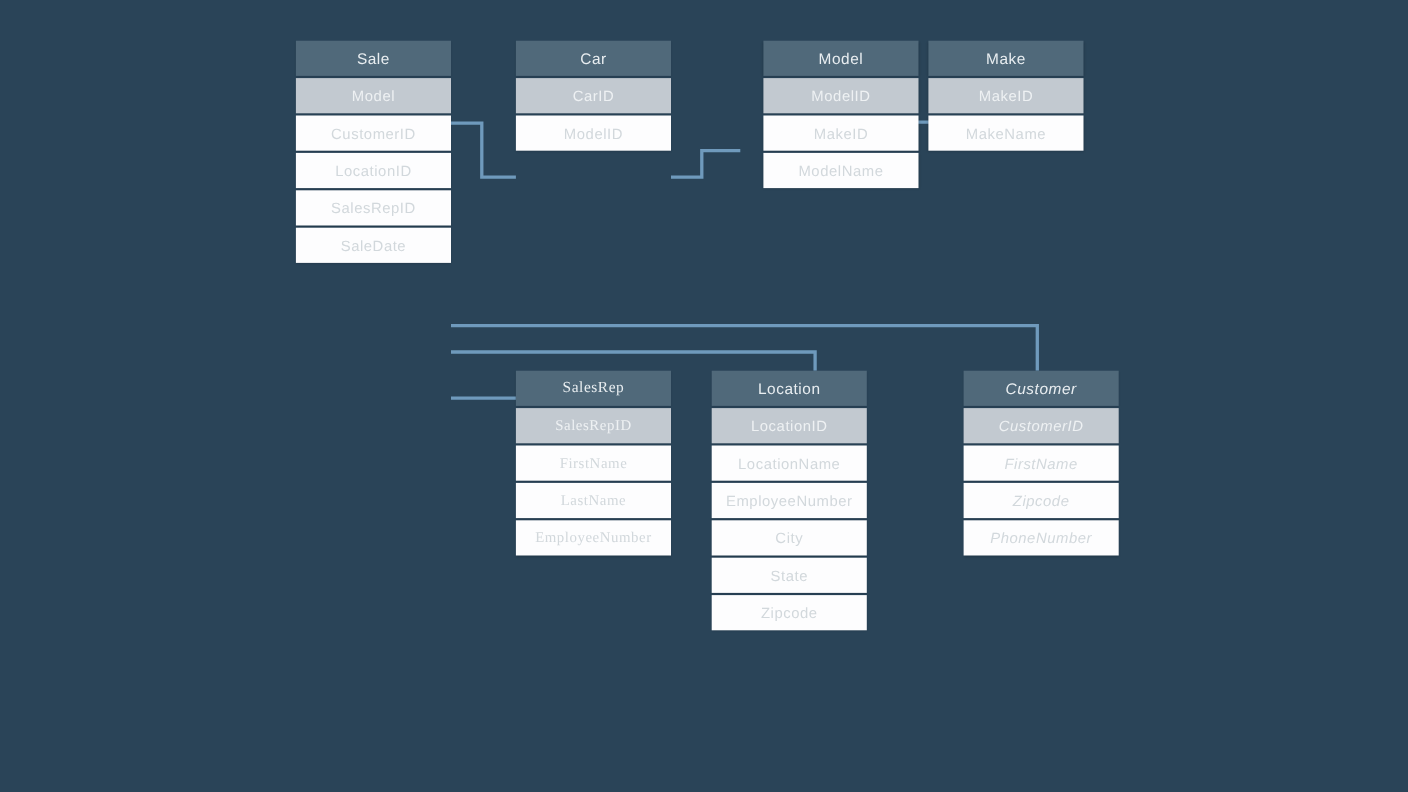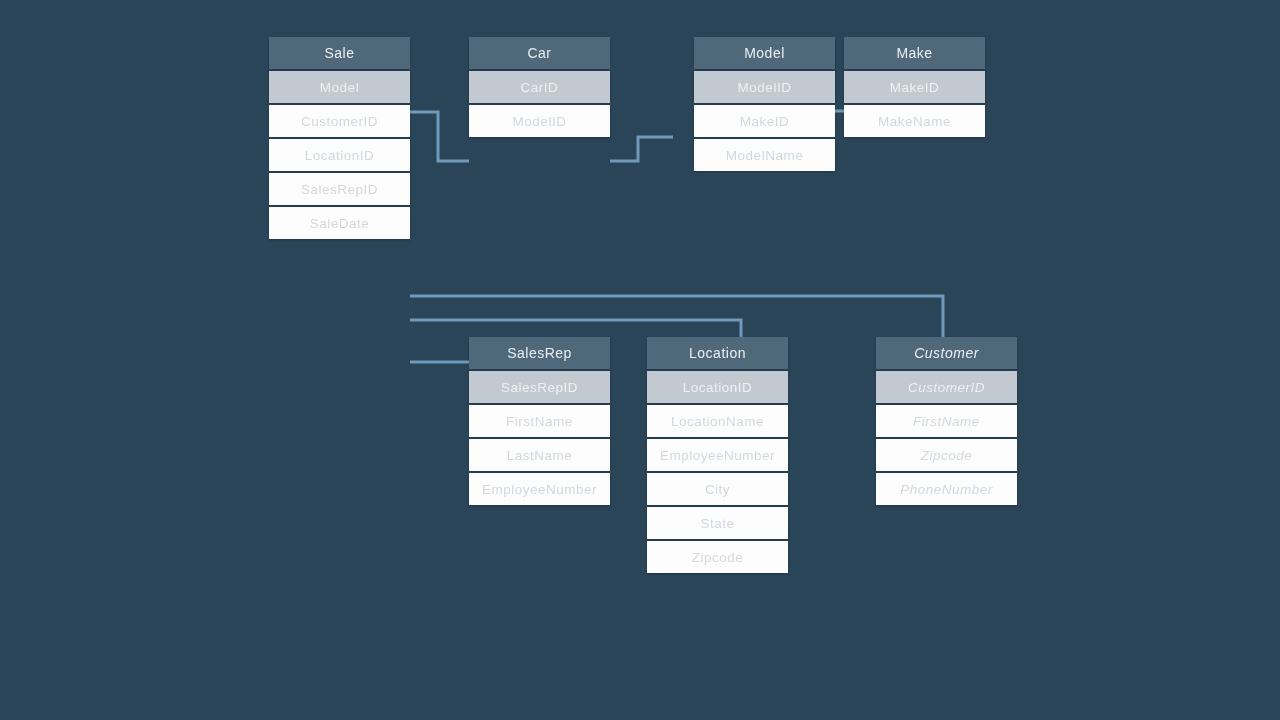--- a/index.html
+++ b/index.html
@@ -84,21 +84,21 @@
         <div class="cell header">Model</div>
         <div class="cell pk">ModelID</div>
         <div class="cell field">MakeID</div>
         <div class="cell field">ModelName</div>
       </div>
       <div class="er-table" style="left: 844px; top: 37px;">
         <div class="cell header">Make</div>
         <div class="cell pk">MakeID</div>
         <div class="cell field">MakeName</div>
       </div>
-      <div class="er-table" style="left: 469px; top: 337px;">
+      <div class="er-table" style="left: 469px; top: 337px; font-family: Liberation Serif, serif;">
         <div class="cell header">SalesRep</div>
         <div class="cell pk">SalesRepID</div>
         <div class="cell field">FirstName</div>
         <div class="cell field">LastName</div>
         <div class="cell field">EmployeeNumber</div>
       </div>
       <div class="er-table" style="left: 647px; top: 337px;">
         <div class="cell header">Location</div>
         <div class="cell pk">LocationID</div>
         <div class="cell field">LocationName</div>

